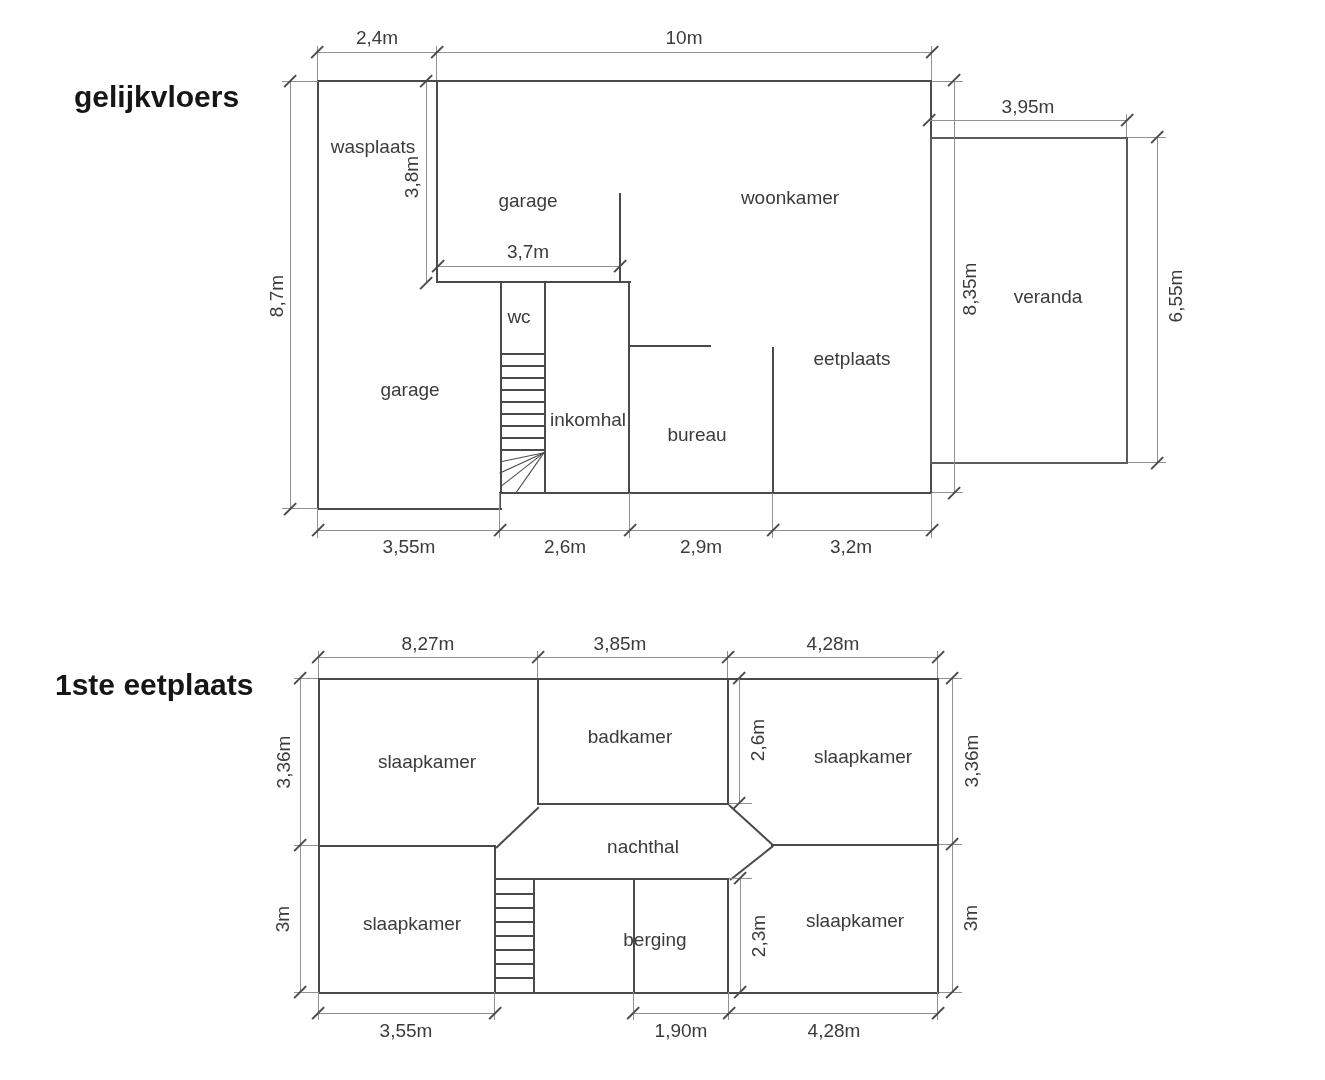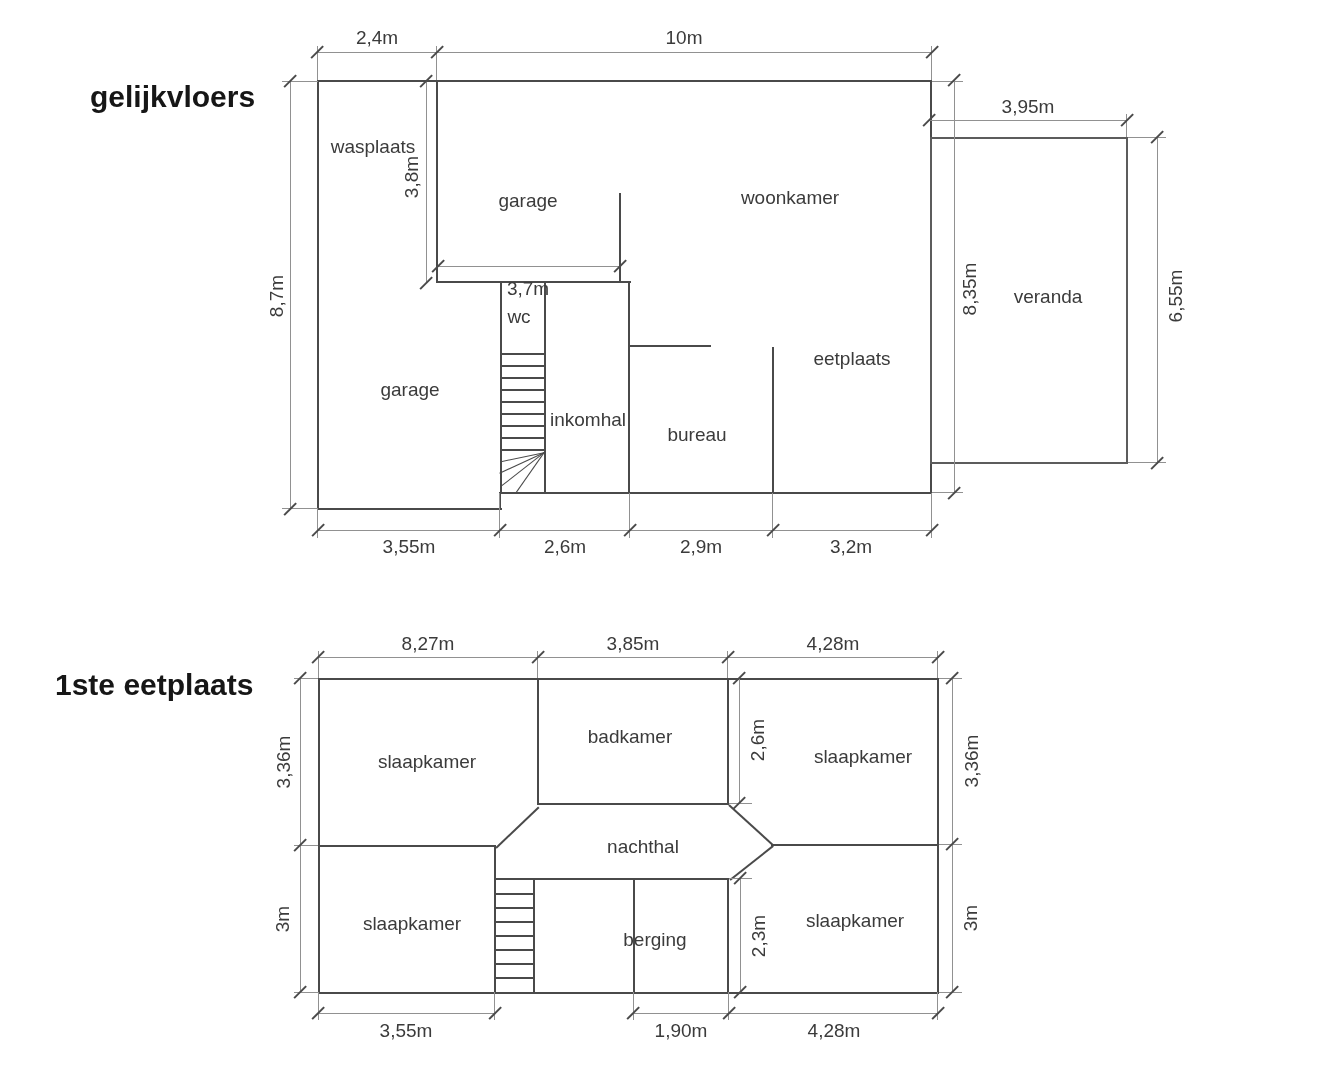--- a/index.html
+++ b/index.html
@@ -24,21 +24,21 @@
   .ttl{position:absolute;font-size:30px;font-weight:bold;color:#161616;white-space:nowrap;}
   
   .veranda{position:absolute;border:2px solid #5c5c5c;box-sizing:border-box;background:transparent;}
 </style>
 </head>
 <body>
 
 <div class="canvas">
 
   <div>
-    <div class="ttl" style="left:90px;top:80px;text-align:right;">gelijkvloers</div>
+    <div class="ttl" style="left:74px;top:80px;text-align:right;">gelijkvloers</div>
 
     <div class="w h2" style="left:318px;top:80px;width:614px;"></div>
     <div class="w v2" style="left:317px;top:80px;height:430px;"></div>
     <div class="w v2" style="left:930px;top:80px;height:414px;"></div>
     <div class="w h2" style="left:317px;top:508px;width:185px;"></div>
     <div class="w v2" style="left:499px;top:493px;height:17px;"></div>
     <div class="w h2" style="left:499px;top:492px;width:433px;"></div>
 
     <div class="w v2" style="left:436px;top:80px;height:203px;"></div>
     <div class="w h2" style="left:436px;top:281px;width:195px;"></div>
@@ -119,21 +119,21 @@
     <span class="lb" style="left:588px;top:420px;">inkomhal</span>
     <span class="lb" style="left:697px;top:435px;">bureau</span>
     <span class="lb" style="left:852px;top:359px;">eetplaats</span>
     <span class="lb" style="left:1048px;top:297px;">veranda</span>
 
     <span class="lb" style="left:377px;top:38px;">2,4m</span>
     <span class="lb" style="left:684px;top:38px;">10m</span>
     <span class="lb" style="left:1028px;top:107px;">3,95m</span>
     <span class="vlb" style="left:277px;top:296px;">8,7m</span>
     <span class="vlb" style="left:412px;top:177px;">3,8m</span>
-    <span class="lb" style="left:528px;top:252px;margin-top:37px;">3,7m</span>
+    <span class="lb" style="left:528px;top:252px;">3,7m</span>
     <span class="vlb" style="left:970px;top:289px;">8,35m</span>
     <span class="vlb" style="left:1176px;top:296px;">6,55m</span>
     <span class="lb" style="left:409px;top:547px;">3,55m</span>
     <span class="lb" style="left:565px;top:547px;">2,6m</span>
     <span class="lb" style="left:701px;top:547px;">2,9m</span>
     <span class="lb" style="left:851px;top:547px;">3,2m</span>
   </div>
 
   <div>
     <div class="ttl" style="left:55px;top:668px;">1ste eetplaats</div>
@@ -214,21 +214,21 @@
 
     <span class="lb" style="left:427px;top:762px;">slaapkamer</span>
     <span class="lb" style="left:630px;top:737px;">badkamer</span>
     <span class="lb" style="left:863px;top:757px;">slaapkamer</span>
     <span class="lb" style="left:643px;top:847px;">nachthal</span>
     <span class="lb" style="left:412px;top:924px;">slaapkamer</span>
     <span class="lb" style="left:655px;top:940px;">berging</span>
     <span class="lb" style="left:855px;top:921px;">slaapkamer</span>
 
     <span class="lb" style="left:428px;top:644px;">8,27m</span>
-    <span class="lb" style="left:633px;top:644px;text-align:right;">3,85m</span>
+    <span class="lb" style="left:620px;top:644px;text-align:right;">3,85m</span>
     <span class="lb" style="left:833px;top:644px;">4,28m</span>
     <span class="vlb" style="left:284px;top:762px;">3,36m</span>
     <span class="vlb" style="left:283px;top:919px;">3m</span>
     <span class="vlb" style="left:758px;top:740px;">2,6m</span>
     <span class="vlb" style="left:759px;top:936px;">2,3m</span>
     <span class="vlb" style="left:972px;top:761px;">3,36m</span>
     <span class="vlb" style="left:971px;top:918px;">3m</span>
     <span class="lb" style="left:406px;top:1031px;">3,55m</span>
     <span class="lb" style="left:681px;top:1031px;">1,90m</span>
     <span class="lb" style="left:834px;top:1031px;">4,28m</span>

